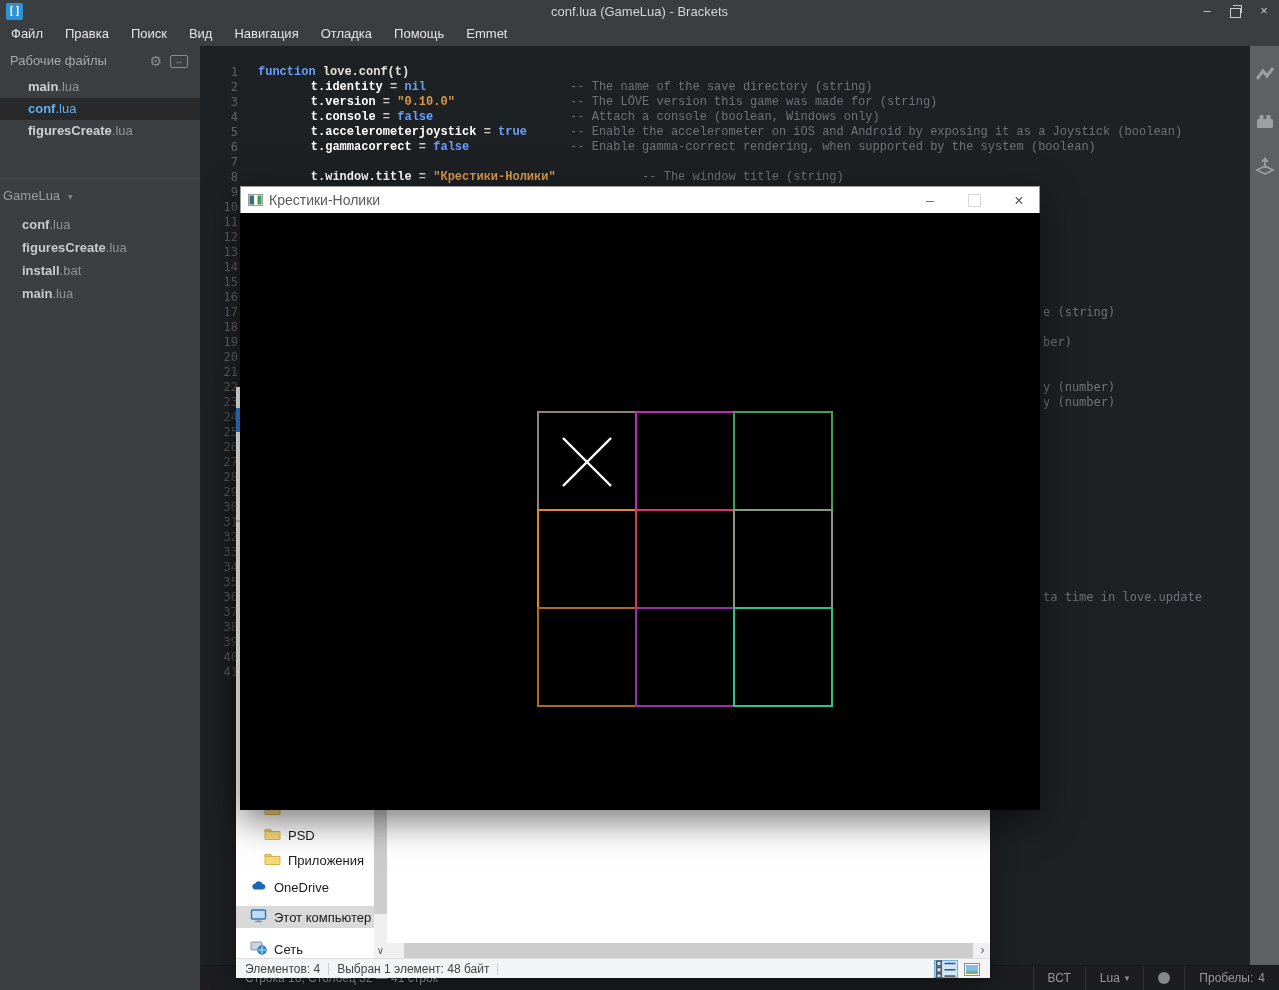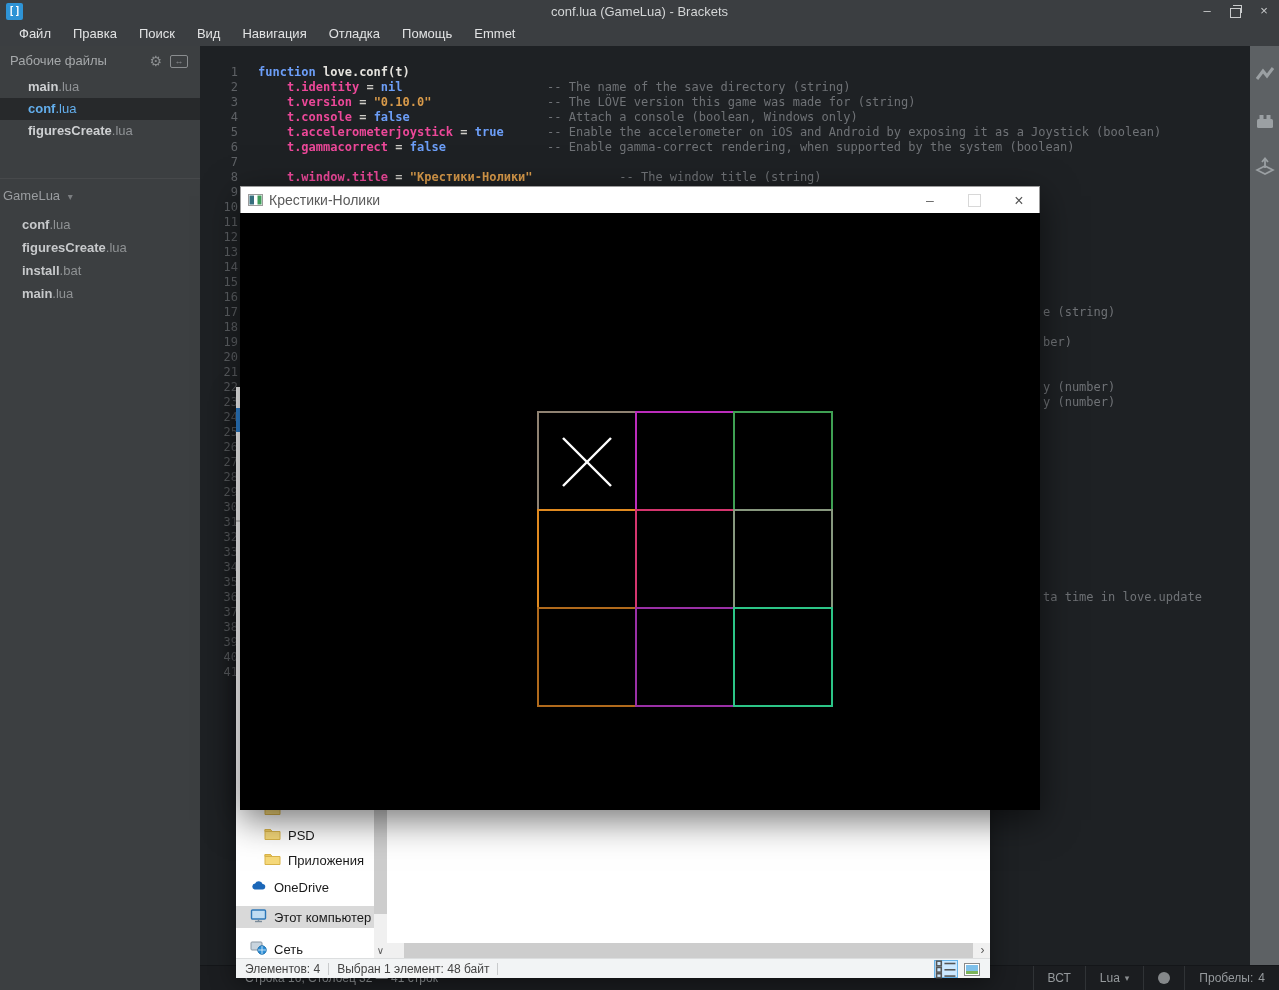--- a/index.html
+++ b/index.html
@@ -11,21 +11,21 @@
   .app-logo{position:absolute;left:6px;top:3px;width:17px;height:17px;background:#2E93D5;
             border-radius:2px;color:#fff;font-family:"DejaVu Sans Mono",monospace;
             font-size:10px;font-weight:bold;text-align:center;line-height:16px;}
   .app-title{position:absolute;left:0;right:0;top:4px;text-align:center;color:#D3D5D6;font-size:13px;}
   .win-controls{position:absolute;right:8px;top:2px;display:flex;gap:16px;align-items:center;height:18px;}
   .wc{color:#C9CBCC;font-size:13px;line-height:18px;width:14px;text-align:center;cursor:default;}
   .restore-box{width:9px;height:8px;border:1px solid #C9CBCC;position:relative;margin-top:3px;}
   .restore-box::before{content:"";position:absolute;left:2px;top:-4px;width:8px;height:7px;
             border:1px solid #C9CBCC;border-left:none;border-bottom:none;}
   .menubar{position:absolute;left:0;top:22px;width:100%;height:24px;background:#3B3E41;display:flex;
-           align-items:flex-start;padding-left:8px;box-sizing:border-box;}
+           align-items:flex-start;box-sizing:border-box;}
   .menu-item{color:#E2E3E4;font-size:13px;padding:0 11px;line-height:24px;}
 
   
   .sidebar{position:absolute;left:0;top:46px;width:200px;bottom:0;background:#3C3F41;}
   .sb-header{position:relative;height:30px;line-height:30px;color:#A6A9AB;font-size:13px;padding-left:10px;}
   .gear{position:absolute;right:38px;top:0;color:#8A8D8F;font-size:14px;line-height:30px;}
   .split-ic{position:absolute;right:12px;top:9px;width:16px;height:11px;border:1px solid #8A8D8F;
             border-radius:2px;color:#8A8D8F;font-size:9px;line-height:10px;text-align:center;}
   .file-row{height:22px;line-height:22px;padding-left:28px;font-size:13px;color:#CED0D2;cursor:default;}
   .file-row .fname{font-weight:bold;color:#CED0D2;}
@@ -39,22 +39,22 @@
   .proj-row .fname{font-weight:bold;color:#C7C9CB;}
   .proj-row .fext{color:#8F9294;}
 
   
   .editor{position:absolute;left:200px;top:46px;width:1050px;bottom:25px;background:#1E2124;overflow:hidden;}
   .gutter{position:absolute;left:0;top:19px;width:46px;text-align:right;
           font-family:"DejaVu Sans Mono",monospace;font-size:12px;color:#5E6165;}
   .gutter div{height:15px;line-height:15px;padding-right:8px;}
   .codewrap{position:absolute;left:58px;top:19px;right:0;font-family:"DejaVu Sans Mono",monospace;
             font-size:12px;font-weight:600;}
-  .code-row{height:15px;line-height:15px;white-space:pre;}
-  .tok-kw{color:#6C9EF8;} .tok-pl{color:#E5E3DE;} .tok-var{color:#ec4899;}
+  .code-row{height:15px;line-height:15px;white-space:pre;font-family:Liberation Mono, monospace;}
+  .tok-kw{color:#6C9EF8;} .tok-pl{color:#E5E3DE;} .tok-var{color:#ffffff;margin-left:24px;}
   .tok-op{color:#CFCDC8;} .tok-str{color:#D89A4A;}
   .tok-cm{color:#6F7276;font-weight:400;}
   .fragment{position:absolute;left:785px;color:#6F7276;font-weight:400;height:15px;line-height:15px;white-space:pre;}
 
   
   .righttoolbar{position:absolute;right:0;top:46px;width:29px;bottom:25px;background:#5D6164;
                 display:flex;flex-direction:column;align-items:center;padding-top:18px;box-sizing:border-box;gap:20px;}
   .rt-icon{width:22px;height:22px;}
 
   

